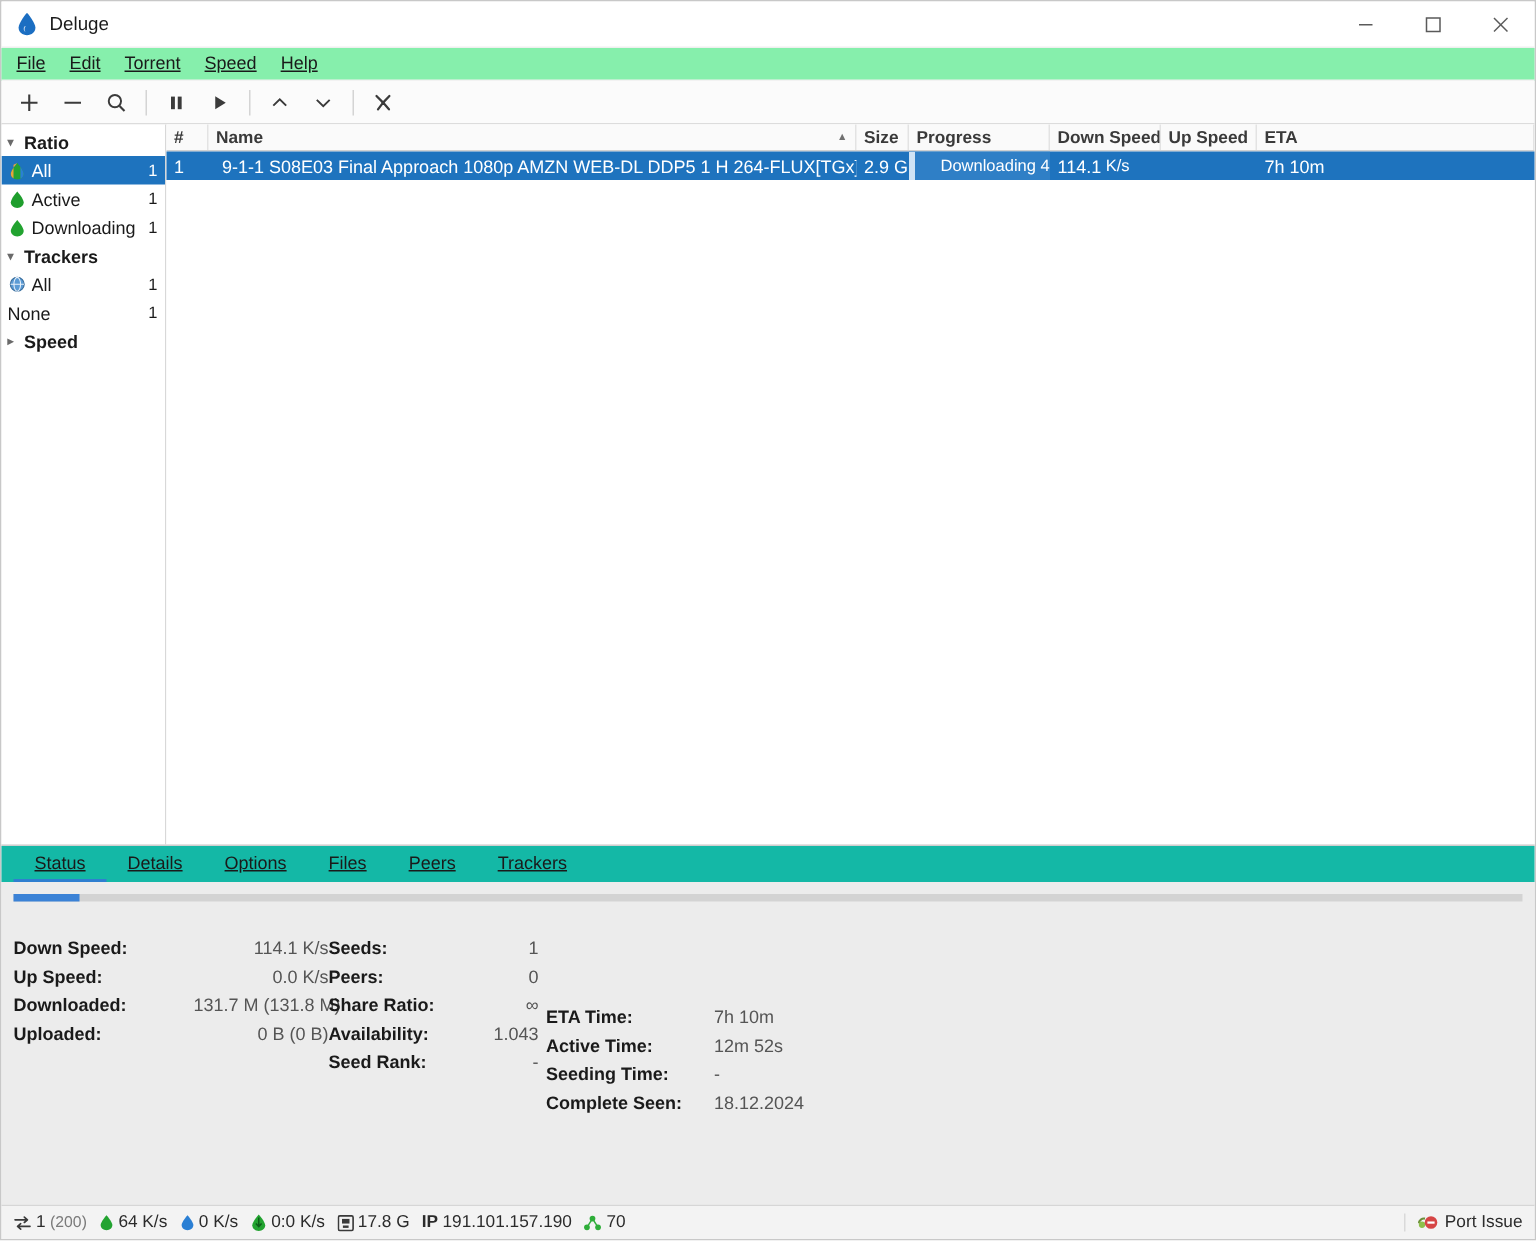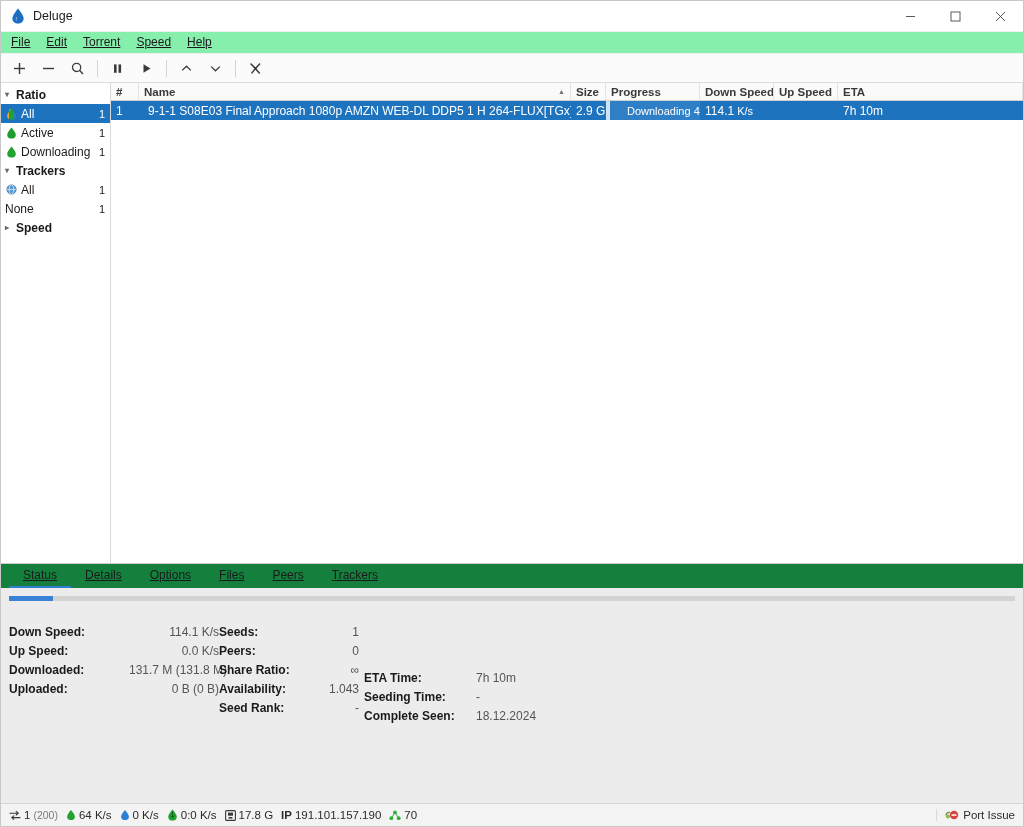--- a/index.html
+++ b/index.html
@@ -160,21 +160,21 @@
   .details {
     height: 240px; min-height: 240px;
     display: flex; flex-direction: column;
     background: #ececec;
     border-top: 1px solid #cfcfcf;
   }
   .tabs {
     height: 24px; min-height: 24px;
     display: flex; align-items: flex-end;
     padding-left: 8px; gap: 0px;
-    background: #15803d;
+    background: #14b8a6;
   }
   .tab {
     padding: 3px 14px 4px 14px;
     font-size: 12px; color: #1a1a1a;
     border-bottom: 2px solid transparent;
   }
   .tab.active { border-bottom: 2px solid #2f7fd0; }
   .tab u { text-decoration: underline; }
 
   .det-body {
@@ -516,20 +516,24 @@
           <div class="det-line">
             <span class="det-key">Seed Rank:</span>
             <span class="det-val">-</span>
           </div>
         </div>
 
         <div class="det-col col-c">
           <div class="det-line">
             <span class="det-key">ETA Time:</span>
             <span class="det-val">7h 10m</span>
+          </div>
+          <div class="det-line">
+            <span class="det-key">Active Time:</span>
+            <span class="det-val">12m 52s</span>
           </div>
           <div class="det-line">
             <span class="det-key">Seeding Time:</span>
             <span class="det-val">-</span>
           </div>
           <div class="det-line">
             <span class="det-key">Complete Seen:</span>
             <span class="det-val">18.12.2024</span>
           </div>
         </div>

